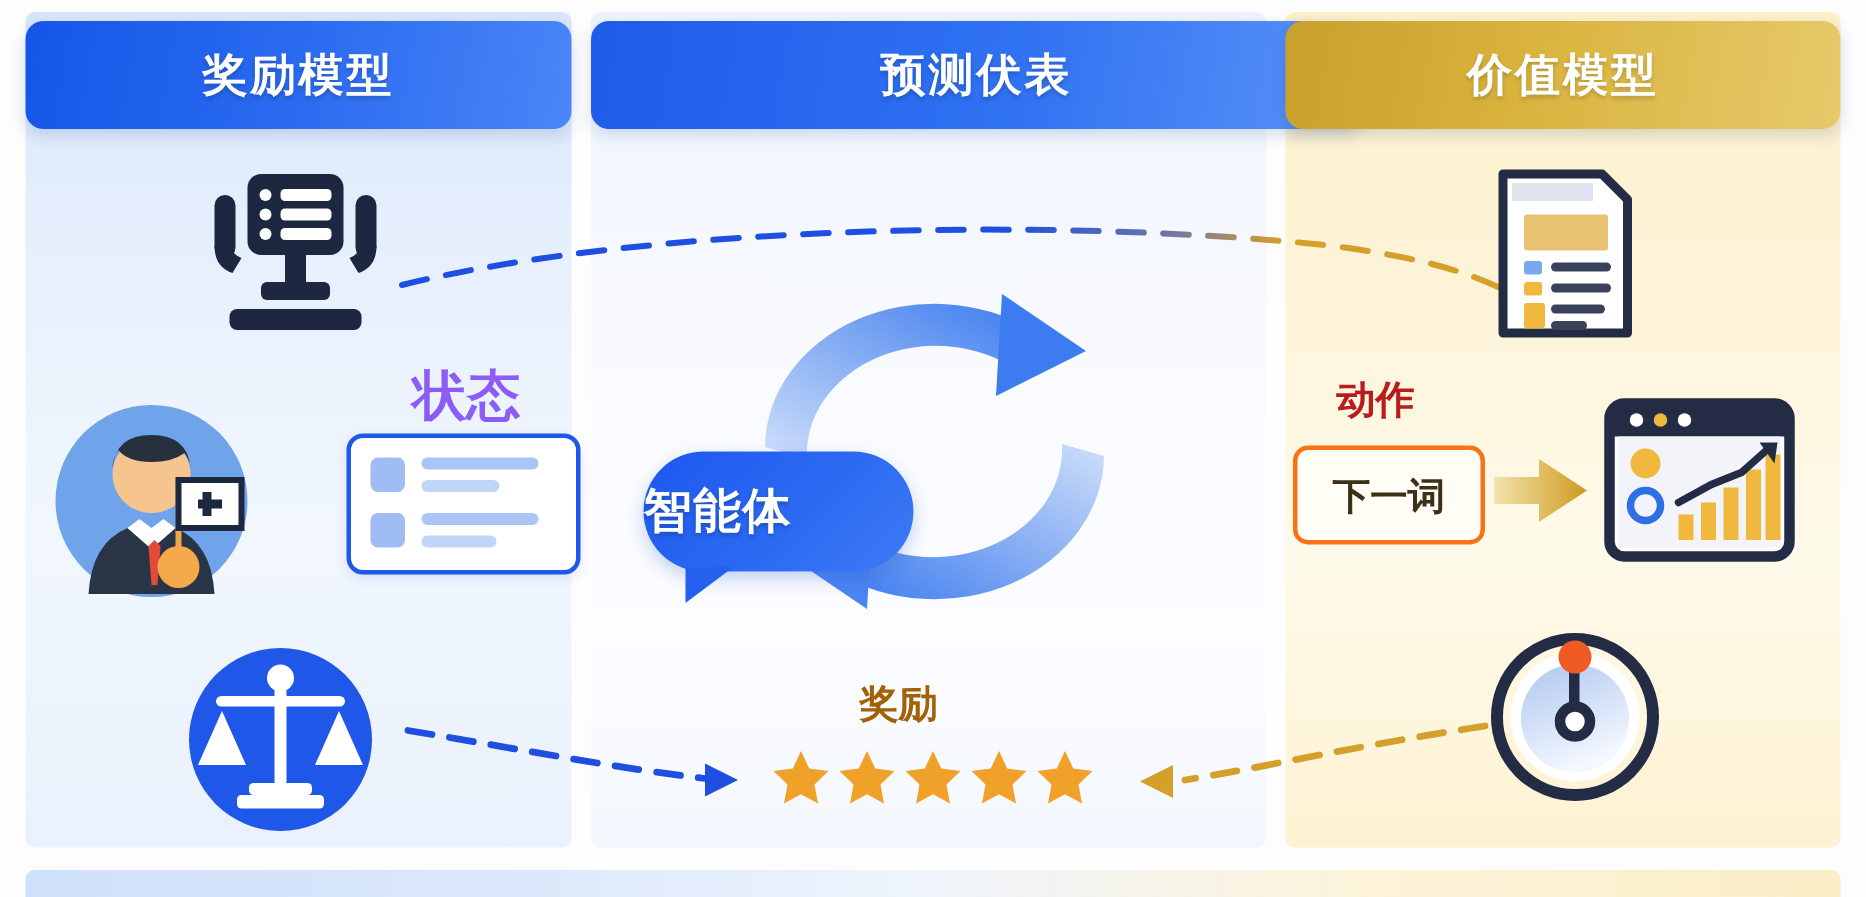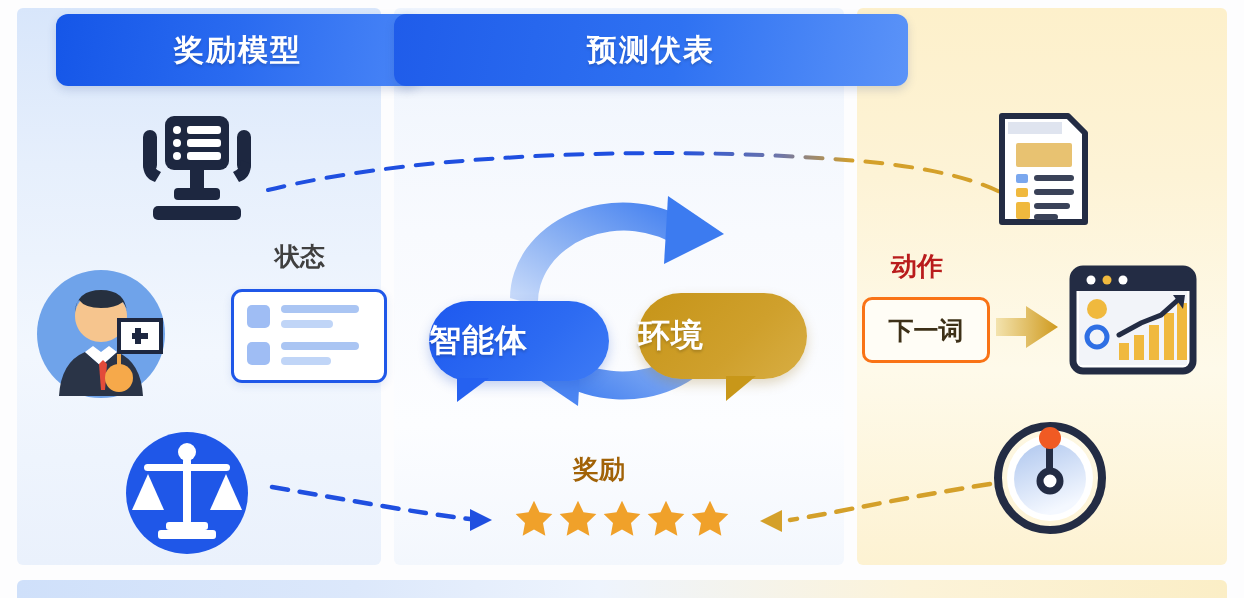--- a/index.html
+++ b/index.html
@@ -21,32 +21,32 @@
 
   .panel-bottom-strip{position:absolute;left:17px;top:580px;width:1210px;height:18px;border-radius:6px 6px 0 0;
     background:linear-gradient(90deg,#cfe0fa 0%,#dce8fb 28%,#eef4fd 48%,#fcf3d9 74%,#fbeec6 100%);}
 
   
   .hdr{position:absolute;top:14px;height:72px;border-radius:12px;
        display:flex;align-items:center;justify-content:center;
        box-shadow:0 4px 10px rgba(40,70,140,.18);}
   .hdr span{color:#ffffff;font-size:30px;font-weight:bold;letter-spacing:2px;
             text-shadow:0 2px 3px rgba(0,0,0,.18);}
-  #hdr-reward{left:17px;width:364px;background:linear-gradient(100deg,#1556e8 0%,#2a6bf0 50%,#4a86f7 100%);margin-left:39px;}
+  #hdr-reward{left:17px;width:364px;background:linear-gradient(100deg,#1556e8 0%,#2a6bf0 50%,#4a86f7 100%);}
   #hdr-predict{left:394px;width:514px;background:linear-gradient(100deg,#1f5cea 0%,#2f72f2 55%,#5b93f8 100%);}
   #hdr-value{left:857px;width:370px;background:linear-gradient(100deg,#c9a02c 0%,#d9b43f 45%,#e6c96a 100%);}
 
   
   .abs{position:absolute;}
   .lbl{position:absolute;font-weight:bold;white-space:nowrap;}
 
   
   #robot-icon{left:133px;top:112px;width:128px;height:118px;}
   #avatar-icon{left:35px;top:268px;width:132px;height:132px;}
-  #state-label{left:275px;top:240px;font-size:25px;color:#404040;font-family:Liberation Mono, monospace;}
+  #state-label{left:275px;top:240px;font-size:36px;color:#8b5cf6;font-family:Liberation Mono, monospace;}
   #state-card{left:231px;top:289px;width:150px;height:88px;background:#ffffff;border:3px solid #1f57e8;border-radius:11px;
     box-shadow:0 3px 8px rgba(40,80,180,.12);}
   .state-row{position:absolute;display:flex;align-items:center;}
   .state-sq{width:23px;height:23px;border-radius:5px;background:#9fbdf4;}
   .state-lines{margin-left:11px;}
   .state-l1{height:8px;border-radius:4px;background:#aac5f3;}
   .state-l2{height:8px;border-radius:4px;background:#c0d5f7;margin-top:7px;}
   #scales-icon{left:124px;top:430px;width:126px;height:126px;}
 
   
@@ -90,20 +90,23 @@
   <div class="panel white" id="panel-center"></div>
   <div class="panel gold" id="panel-right"></div>
   <div class="panel-bottom-strip"></div>
 
   <div class="hdr" id="hdr-reward">
     <span>奖励模型</span>
   </div>
   <div class="hdr" id="hdr-predict">
     <span>预测伏表</span>
   </div>
+  <div class="hdr" id="hdr-value">
+    <span>价值模型</span>
+  </div>
 
   <svg id="connectors" viewBox="0 0 1244 598">
     <defs>
       <linearGradient id="arcGrad" x1="0" y1="0" x2="1" y2="0">
         <stop offset="0%" stop-color="#1f4fe0"></stop>
         <stop offset="55%" stop-color="#1f4fe0"></stop>
         <stop offset="70%" stop-color="#6f76a8"></stop>
         <stop offset="80%" stop-color="#d4a02a"></stop>
         <stop offset="100%" stop-color="#d4a02a"></stop>
       </linearGradient>
@@ -205,24 +208,20 @@
     <polygon points="176,10 232,48 172,78" fill="#3c7bf0"></polygon>
     <path d="M244 118 A 113 96 0 0 1 66 196 L 74 168 A 86 72 0 0 0 216 110 z" fill="url(#cycBot)"></path>
     <polygon points="86,220 30,182 90,152" fill="#4b85f2"></polygon>
   </svg>
 
   <div class="bubble" id="bubble-agent">
     <span>智能体</span>
     <i class="tail"></i>
   </div>
 
-  <div class="bubble" id="bubble-env">
-    <span>环境</span>
-    <i class="tail"></i>
-  </div>
 
   <div class="lbl" id="reward-label">奖励</div>
 
   <div class="abs" id="stars">
     <svg class="star" viewBox="0 0 24 24">
         <polygon points="12,1.6 15.3,8.6 23,9.6 17.4,15 18.8,22.6 12,18.9 5.2,22.6 6.6,15 1,9.6 8.7,8.6" fill="#f0a12a"></polygon>
       </svg>
     <svg class="star" viewBox="0 0 24 24">
         <polygon points="12,1.6 15.3,8.6 23,9.6 17.4,15 18.8,22.6 12,18.9 5.2,22.6 6.6,15 1,9.6 8.7,8.6" fill="#f0a12a"></polygon>
       </svg>

